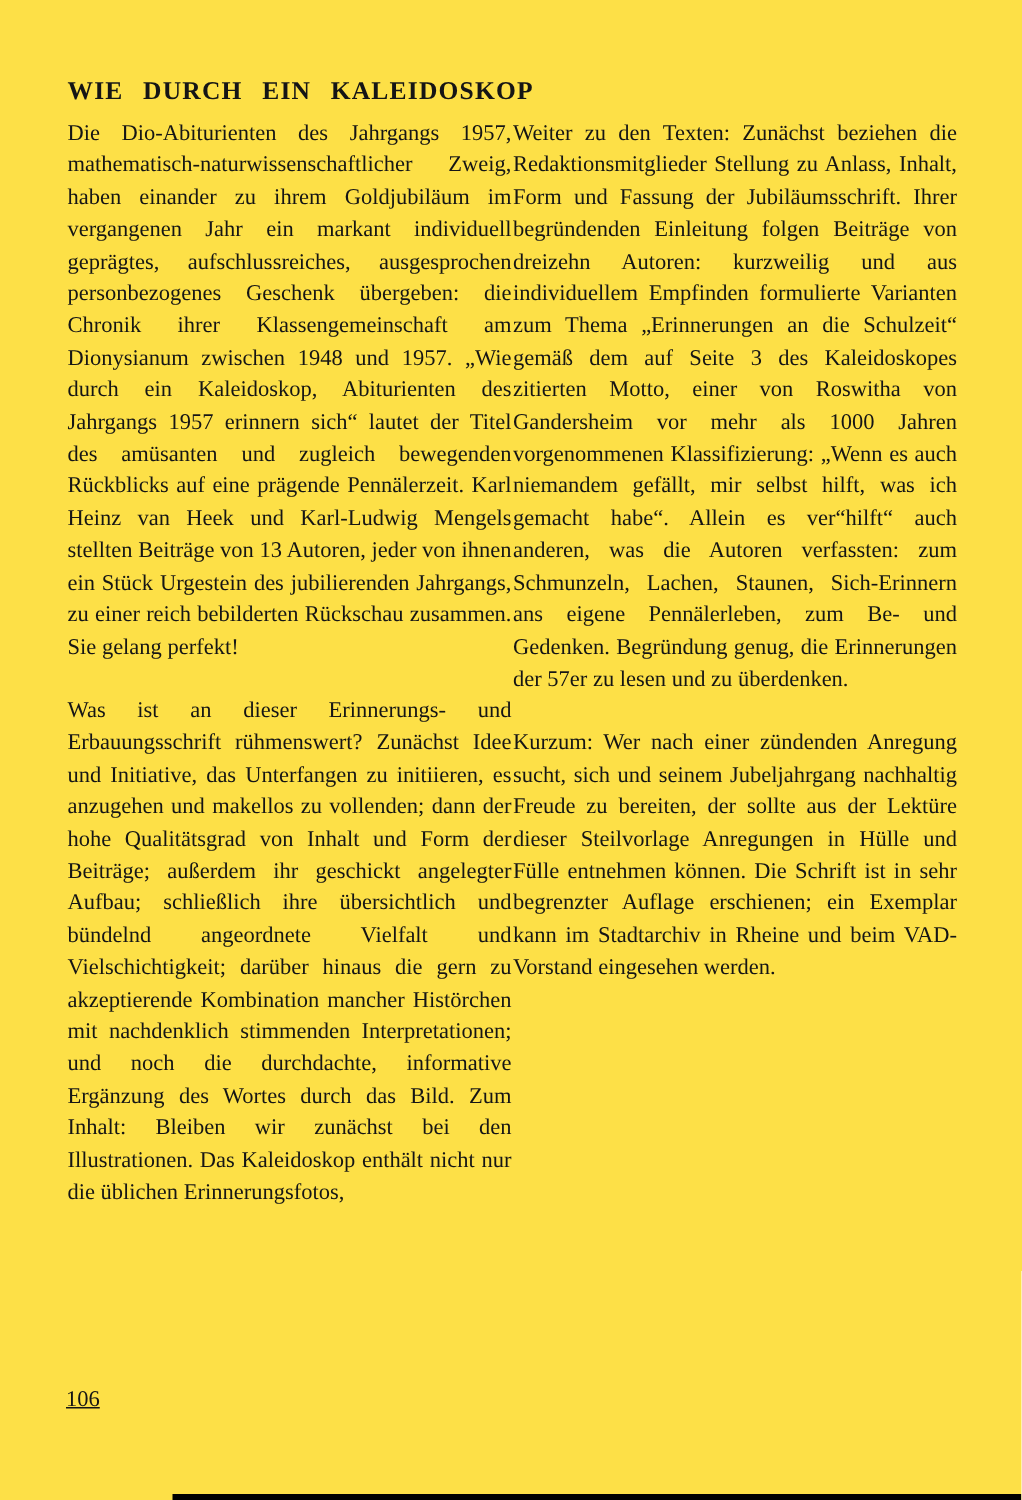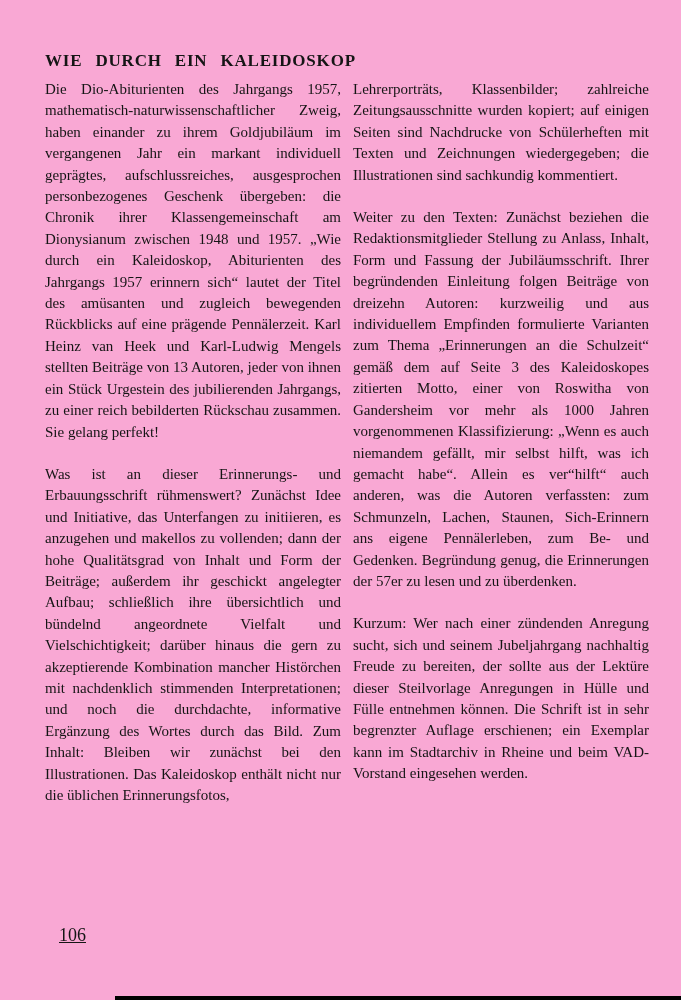--- a/index.html
+++ b/index.html
@@ -4,63 +4,63 @@
 <style>
   html, body {
     margin: 0;
     padding: 0;
     background: #ffffff;
   }
   .page {
     position: relative;
     width: 681px;
     height: 1000px;
-    background: #f9a8d4;
+    background: #fde047;
     color: #151515;
     font-family: "Liberation Serif", "DejaVu Serif", serif;
     overflow: hidden;
   }
   .title {
     position: absolute;
     left: 45px;
     top: 40px;
     font-size: 17px;
     font-weight: bold;
     letter-spacing: 0.8px;
     word-spacing: 8px;
     white-space: nowrap;
   }
   .columns {
     position: absolute;
     left: 45px;
     top: 79px;
     width: 610px;
     display: flex;
-    gap: 12px;
+    gap: 1px;
   }
   .col {
     width: 296px;
     font-size: 15px;
     line-height: 21.4px;
     text-align: justify;
     hyphens: auto;
     -webkit-hyphens: auto;
   }
   .col p {
     margin: 0 0 21px 0;
   }
   .signature {
     text-align: right;
     margin-top: 0;
   }
   .page-number {
     position: absolute;
-    left: 59px;
+    left: 44px;
     top: 925px;
-    font-size: 18px;
+    font-size: 15px;
     text-decoration: underline;
   }
   .bottom-bar {
     position: absolute;
     left: 115px;
     bottom: 0;
     width: 566px;
     height: 4px;
     background: #000000;
   }
@@ -73,21 +73,20 @@
   <h1 class="title">WIE DURCH EIN KALEIDOSKOP</h1>
 
   <div class="columns">
 
     <div class="col">
       <p>Die Dio-Abiturienten des Jahrgangs 1957, mathematisch-naturwissenschaftlicher Zweig, haben einander zu ihrem Goldjubiläum im vergangenen Jahr ein markant individuell geprägtes, aufschlussreiches, ausgesprochen personbezogenes Geschenk übergeben: die Chronik ihrer Klassengemeinschaft am Dionysianum zwischen 1948 und 1957. „Wie durch ein Kaleidoskop, Abiturienten des Jahrgangs 1957 erinnern sich“ lautet der Titel des amüsanten und zugleich bewegenden Rückblicks auf eine prägende Pennälerzeit. Karl Heinz van Heek und Karl-Ludwig Mengels stellten Beiträge von 13 Autoren, jeder von ihnen ein Stück Urgestein des jubilierenden Jahrgangs, zu einer reich bebilderten Rückschau zusammen. Sie gelang perfekt!</p>
       <p>Was ist an dieser Erinnerungs- und Erbauungsschrift rühmenswert? Zunächst Idee und Initiative, das Unterfangen zu initiieren, es anzugehen und makellos zu vollenden; dann der hohe Qualitätsgrad von Inhalt und Form der Beiträge; außerdem ihr geschickt angelegter Aufbau; schließlich ihre übersichtlich und bündelnd angeordnete Vielfalt und Vielschichtigkeit; darüber hinaus die gern zu akzeptierende Kombination mancher Histörchen mit nachdenklich stimmenden Interpretationen; und noch die durchdachte, informative Ergänzung des Wortes durch das Bild. Zum Inhalt: Bleiben wir zunächst bei den Illustrationen. Das Kaleidoskop enthält nicht nur die üblichen Erinnerungsfotos,</p>
     </div>
 
     <div class="col">
-      <p>Lehrerporträts, Klassenbilder; zahlreiche Zeitungsausschnitte wurden kopiert; auf einigen Seiten sind Nachdrucke von Schülerheften mit Texten und Zeichnungen wiedergegeben; die Illustrationen sind sachkundig kommentiert.</p>
       <p>Weiter zu den Texten: Zunächst beziehen die Redaktionsmitglieder Stellung zu Anlass, Inhalt, Form und Fassung der Jubiläumsschrift. Ihrer begründenden Einleitung folgen Beiträge von dreizehn Autoren: kurzweilig und aus individuellem Empfinden formulierte Varianten zum Thema „Erinnerungen an die Schulzeit“ gemäß dem auf Seite 3 des Kaleidoskopes zitierten Motto, einer von Roswitha von Gandersheim vor mehr als 1000 Jahren vorgenommenen Klassifizierung: „Wenn es auch niemandem gefällt, mir selbst hilft, was ich gemacht habe“. Allein es ver“hilft“ auch anderen, was die Autoren verfassten: zum Schmunzeln, Lachen, Staunen, Sich-Erinnern ans eigene Pennälerleben, zum Be- und Gedenken. Begründung genug, die Erinnerungen der 57er zu lesen und zu überdenken.</p>
       <p>Kurzum: Wer nach einer zündenden Anregung sucht, sich und seinem Jubeljahrgang nachhaltig Freude zu bereiten, der sollte aus der Lektüre dieser Steilvorlage Anregungen in Hülle und Fülle entnehmen können. Die Schrift ist in sehr begrenzter Auflage erschienen; ein Exemplar kann im Stadtarchiv in Rheine und beim VAD-Vorstand eingesehen werden.</p>
     </div>
 
   </div>
 
   <div class="page-number">106</div>
 
   <div class="bottom-bar"></div>
 

